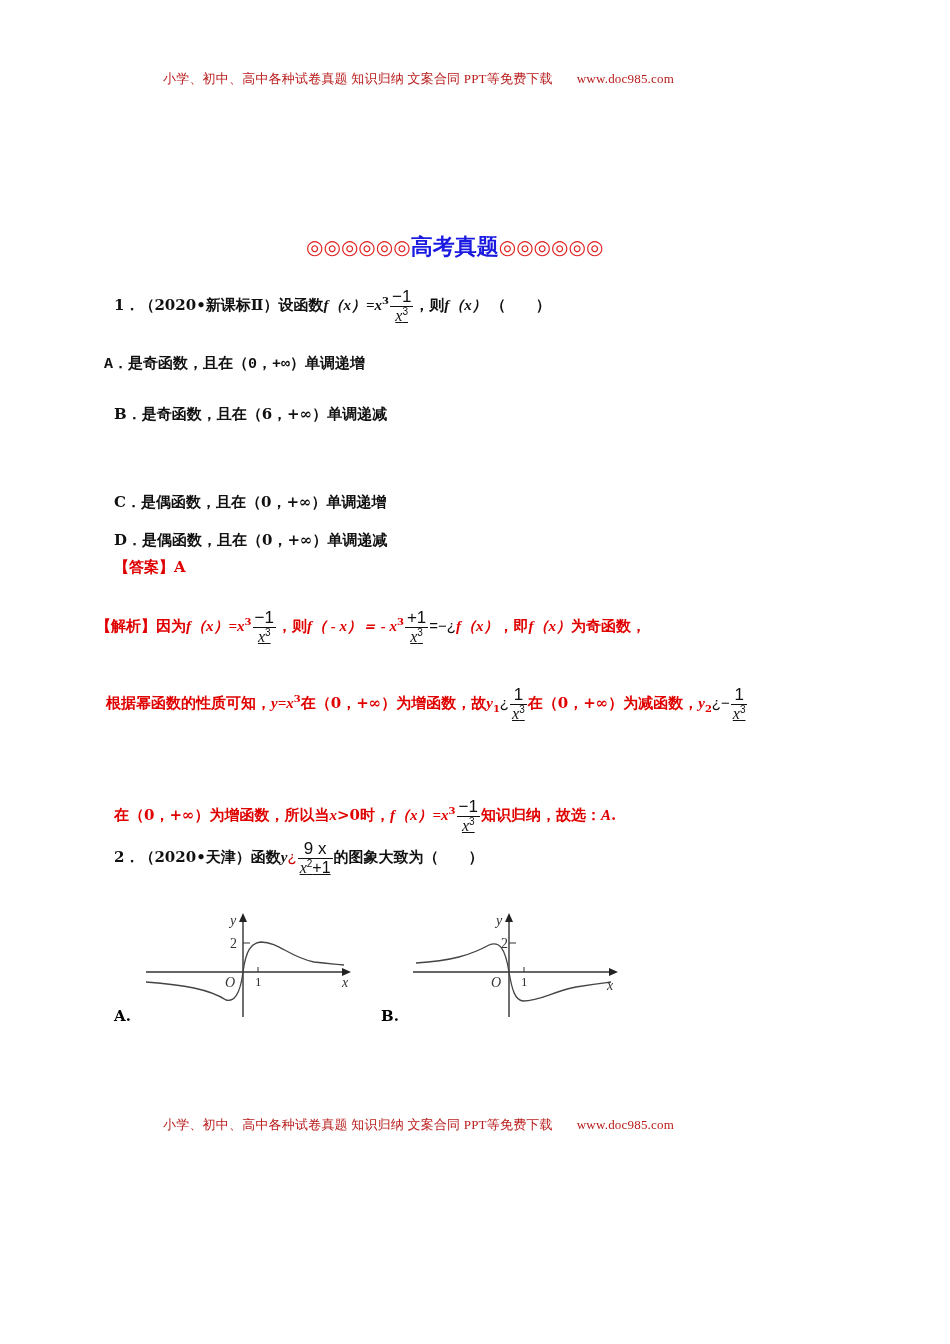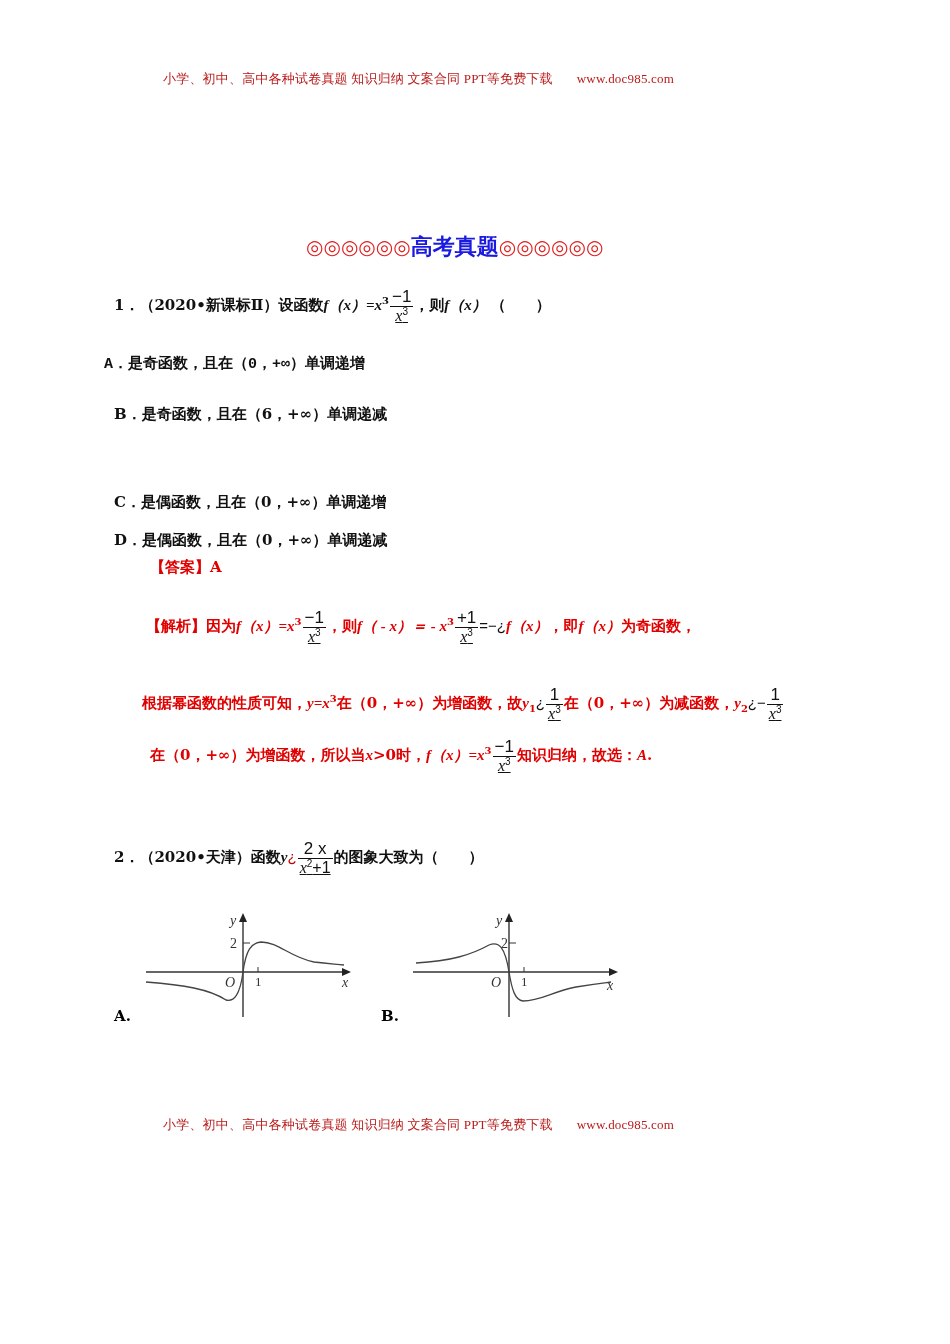--- a/index.html
+++ b/index.html
@@ -4,21 +4,21 @@
 <style>
   html, body { margin: 0; padding: 0; background: #ffffff; }
   body { width: 950px; height: 1344px; position: relative; overflow: hidden;
          font-family: "DejaVu Serif", "Liberation Serif", serif; color: #000; }
   .abs { position: absolute; white-space: nowrap; }
   .hdr { font-family: "Liberation Serif", "DejaVu Serif", serif; font-size: 13px; color: #b91c1c; letter-spacing: 0.2px; }
   .hdr .url { margin-left: 24px; }
   .title { font-size: 22px; font-weight: bold; color: #1a1ae0; letter-spacing: 0px; }
   .title .ring { color: #e02020; font-weight: normal; font-size: 20px; letter-spacing: 0px; }
   .q { font-size: 15px; font-weight: bold; color: #111; }
-  .red { color: #e00000; margin-left: 36px; }
+  .red { color: #e00000; }
   .it { font-style: italic; font-family: "Liberation Serif", "DejaVu Serif", serif; }
   .frac { display: inline-block; vertical-align: middle; text-align: center; font-weight: normal;
           font-family: "Liberation Sans", "DejaVu Sans", sans-serif; line-height: 1.05; margin: 0 1px; }
   .frac .num { display: block; border-bottom: 1px solid currentColor; padding: 0 2px; font-size: 17px; }
   .frac .den { display: block; padding: 0 2px; font-size: 16px; text-decoration: underline; }
   .frac .den sup { font-size: 10px; }
   .sup3 { font-size: 10px; vertical-align: 6px; }
   .math { font-family: "Liberation Sans", "DejaVu Sans", sans-serif; font-weight: normal; }
   .graph-label { font-size: 15px; font-weight: bold; }
   svg text { font-family: "Liberation Serif", "DejaVu Serif", serif; }
@@ -40,34 +40,34 @@
 
 <div class="abs q" style="left:104px; top:354px;font-family:Liberation Mono, monospace;"><span>A．</span><span>是奇函数，且在（0，+∞）单调递增</span></div>
 <div class="abs q" style="left:114px; top:405px;"><span>B．</span><span>是奇函数，且在（6，+∞）单调递减</span></div>
 <div class="abs q" style="left:114px; top:456px;margin-top:37px;"><span>C．</span><span>是偶函数，且在（0，+∞）单调递增</span></div>
 <div class="abs q" style="left:114px; top:531px;"><span>D．</span><span>是偶函数，且在（0，+∞）单调递减</span></div>
 
 <div class="abs q red" style="left:114px; top:558px;">
   <span>【答案】</span><span>A</span>
 </div>
 
-<div class="abs q red" style="left:110px; top:609px;">
+<div class="abs q red" style="left:96px; top:609px;">
   <span>【解析】</span><span>因为</span><span class="it">f</span><span class="it">（x）</span><span class="it">=x</span><span class="sup3">3</span><span class="frac" style="color:#111"><span class="num">−1</span><span class="den"><span class="it">x</span><sup>3</sup></span></span><span>，则</span><span class="it">f</span><span class="it">（ - x）</span><span class="it">＝ - x</span><span class="sup3">3</span><span class="frac" style="color:#111"><span class="num">+1</span><span class="den"><span class="it">x</span><sup>3</sup></span></span><span class="math" style="color:#111">=−¿</span><span class="it">f</span><span class="it">（x）</span><span>，即</span><span class="it">f</span><span class="it">（x）</span><span>为奇函数，</span>
 </div>
 
 <div class="abs q red" style="left:106px; top:686px;">
   <span>根据幂函数的性质可知，</span><span class="it">y</span><span class="it">=x</span><span class="sup3">3</span><span>在（0，+∞）为增函数，故</span><span class="it">y</span><sub style="font-size:10px">1</sub><span class="math" style="color:#111">¿</span><span class="frac" style="color:#111"><span class="num">1</span><span class="den"><span class="it">x</span><sup>3</sup></span></span><span>在（0，+∞）为减函数，</span><span class="it">y</span><sub style="font-size:10px">2</sub><span class="math" style="color:#111">¿−</span><span class="frac" style="color:#111"><span class="num">1</span><span class="den"><span class="it">x</span><sup>3</sup></span></span>
 </div>
 
-<div class="abs q red" style="left:114px; top:738px;">
+<div class="abs q red" style="left:114px; top:798px;">
   <span>在（0，+∞）为增函数，所以当</span><span class="it">x</span><span>&gt;0时，</span><span class="it">f</span><span class="it">（x）</span><span class="it">=x</span><span class="sup3">3</span><span class="frac" style="color:#111"><span class="num">−1</span><span class="den"><span class="it">x</span><sup>3</sup></span></span><span>知识归纳，故选：</span><span class="it">A</span><span>.</span>
 </div>
 
 <div class="abs q" style="left:114px; top:840px;">
-  <span>2．</span><span>（2020•天津）</span><span>函数</span><span class="it">y</span><span class="math" style="color:#c00000">¿</span><span class="frac"><span class="num">2 x</span><span class="den"><span class="it">x</span><sup>2</sup><span>+1</span></span></span><span>的图象大致为（　　）</span>
+  <span>2．</span><span>（2020•天津）</span><span>函数</span><span class="it">y</span><span class="math" style="color:#c00000">¿</span><span class="frac"><span class="num">9 x</span><span class="den"><span class="it">x</span><sup>2</sup><span>+1</span></span></span><span>的图象大致为（　　）</span>
 </div>
 
 <div class="abs" style="left:114px; top:905px; width:245px; height:125px;">
   <svg width="245" height="125" viewBox="0 0 245 125">
     <line x1="32" y1="67" x2="232" y2="67" stroke="#333" stroke-width="1.4"></line>
     <polygon points="237,67 228,63 228,71" fill="#222"></polygon>
     <line x1="129" y1="112" x2="129" y2="14" stroke="#333" stroke-width="1.4"></line>
     <polygon points="129,8 125,17 133,17" fill="#222"></polygon>
     <line x1="129" y1="38" x2="136" y2="38" stroke="#333" stroke-width="1"></line>
     <line x1="144" y1="62" x2="144" y2="67" stroke="#333" stroke-width="1"></line>

